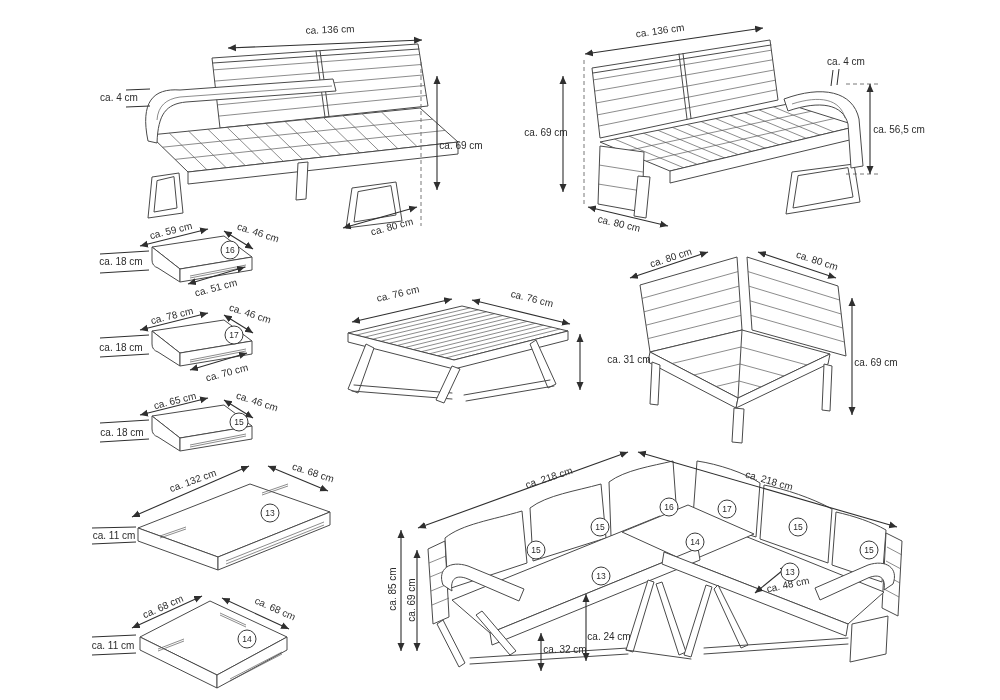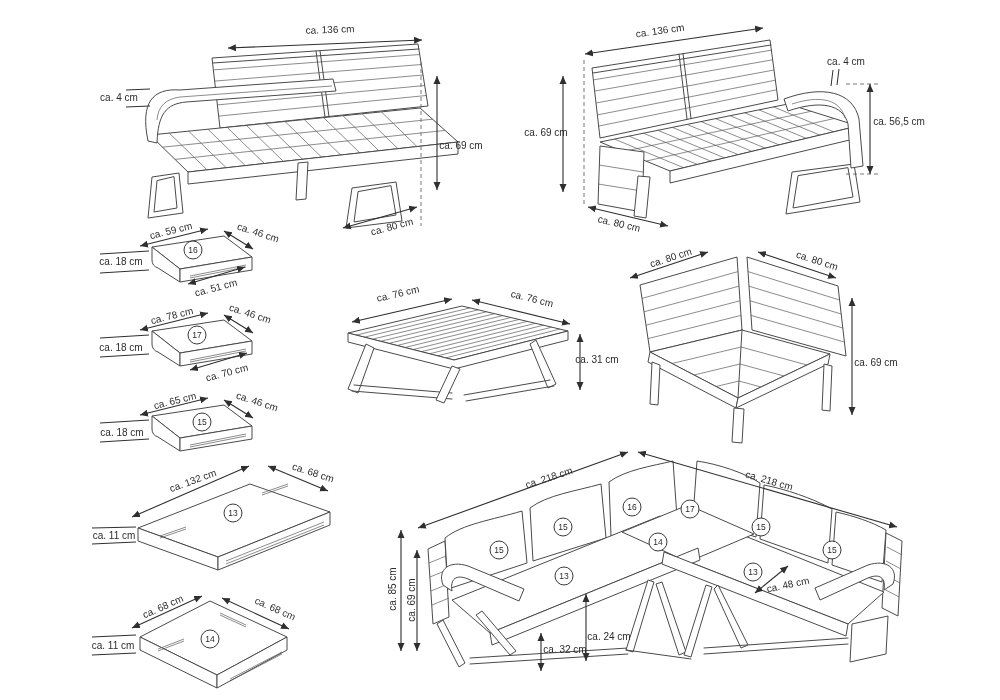--- a/index.html
+++ b/index.html
@@ -14,21 +14,21 @@
   .dim{fill:none;stroke:#2f2f2f;stroke-width:1.1;marker-start:url(#ah);marker-end:url(#ah);}
   .ldr{fill:none;stroke:#2f2f2f;stroke-width:1;}
   .dash{fill:none;stroke:#6a6a6a;stroke-width:.9;stroke-dasharray:4 3;}
   .lbl{
     position:absolute;transform:translate(-50%,-50%) rotate(var(--r,0deg));
     font-size:10px;color:#2b2b2b;white-space:nowrap;line-height:1;
   }
   .circ{
     position:absolute;width:17px;height:17px;border:1.2px solid #3a3a3a;border-radius:50%;
     background:#fff;transform:translate(-50%,-50%);
-    font-size:8.5px;color:#2b2b2b;display:flex;align-items:center;justify-content:center;line-height:1;
+    font-size:8.5px;color:#2b2b2b;display:flex;align-items:center;justify-content:center;line-height:1;margin-left:37px;
   }
 </style>
 </head>
 <body>
 
 <div id="stage">
 
 <svg id="art" width="1000" height="700" viewBox="0 0 1000 700">
   <defs>
     <marker id="ah" viewBox="0 0 10 10" refX="9" refY="5" markerWidth="8" markerHeight="8" orient="auto-start-reverse">
@@ -217,40 +217,40 @@
 </svg>
 
   <div class="lbl" style="left:330px;top:30px;--r:-2deg">ca. 136 cm</div>
   <div class="lbl" style="left:119px;top:98px">ca. 4 cm</div>
   <div class="lbl" style="left:461px;top:146px">ca. 69 cm</div>
   <div class="lbl" style="left:392px;top:227px;--r:-15deg">ca. 80 cm</div>
 
   <div class="lbl" style="left:660px;top:31px;--r:-8deg">ca. 136 cm</div>
   <div class="lbl" style="left:846px;top:62px">ca. 4 cm</div>
   <div class="lbl" style="left:546px;top:133px">ca. 69 cm</div>
-  <div class="lbl" style="left:899px;top:122px">ca. 56,5 cm</div>
+  <div class="lbl" style="left:899px;top:130px">ca. 56,5 cm</div>
   <div class="lbl" style="left:619px;top:224px;--r:13deg">ca. 80 cm</div>
 
   <div class="lbl" style="left:171px;top:231px;--r:-14deg">ca. 59 cm</div>
   <div class="lbl" style="left:258px;top:233px;--r:18deg">ca. 46 cm</div>
   <div class="lbl" style="left:121px;top:262px">ca. 18 cm</div>
   <div class="lbl" style="left:216px;top:288px;--r:-15deg">ca. 51 cm</div>
 
   <div class="lbl" style="left:172px;top:316px;--r:-14deg">ca. 78 cm</div>
   <div class="lbl" style="left:250px;top:314px;--r:18deg">ca. 46 cm</div>
   <div class="lbl" style="left:121px;top:348px">ca. 18 cm</div>
   <div class="lbl" style="left:227px;top:373px;--r:-15deg">ca. 70 cm</div>
 
   <div class="lbl" style="left:175px;top:401px;--r:-14deg">ca. 65 cm</div>
   <div class="lbl" style="left:257px;top:402px;--r:18deg">ca. 46 cm</div>
   <div class="lbl" style="left:122px;top:433px">ca. 18 cm</div>
 
   <div class="lbl" style="left:398px;top:294px;--r:-13deg">ca. 76 cm</div>
   <div class="lbl" style="left:532px;top:299px;--r:14deg">ca. 76 cm</div>
-  <div class="lbl" style="left:597px;top:360px">ca. 31 cm</div>
+  <div class="lbl" style="left:629px;top:360px">ca. 31 cm</div>
 
   <div class="lbl" style="left:671px;top:258px;--r:-18deg">ca. 80 cm</div>
   <div class="lbl" style="left:817px;top:261px;--r:18deg">ca. 80 cm</div>
   <div class="lbl" style="left:876px;top:363px">ca. 69 cm</div>
 
   <div class="lbl" style="left:193px;top:481px;--r:-20deg">ca. 132 cm</div>
   <div class="lbl" style="left:313px;top:473px;--r:18deg">ca. 68 cm</div>
   <div class="lbl" style="left:114px;top:536px">ca. 11 cm</div>
 
   <div class="lbl" style="left:163px;top:607px;--r:-24deg">ca. 68 cm</div>

